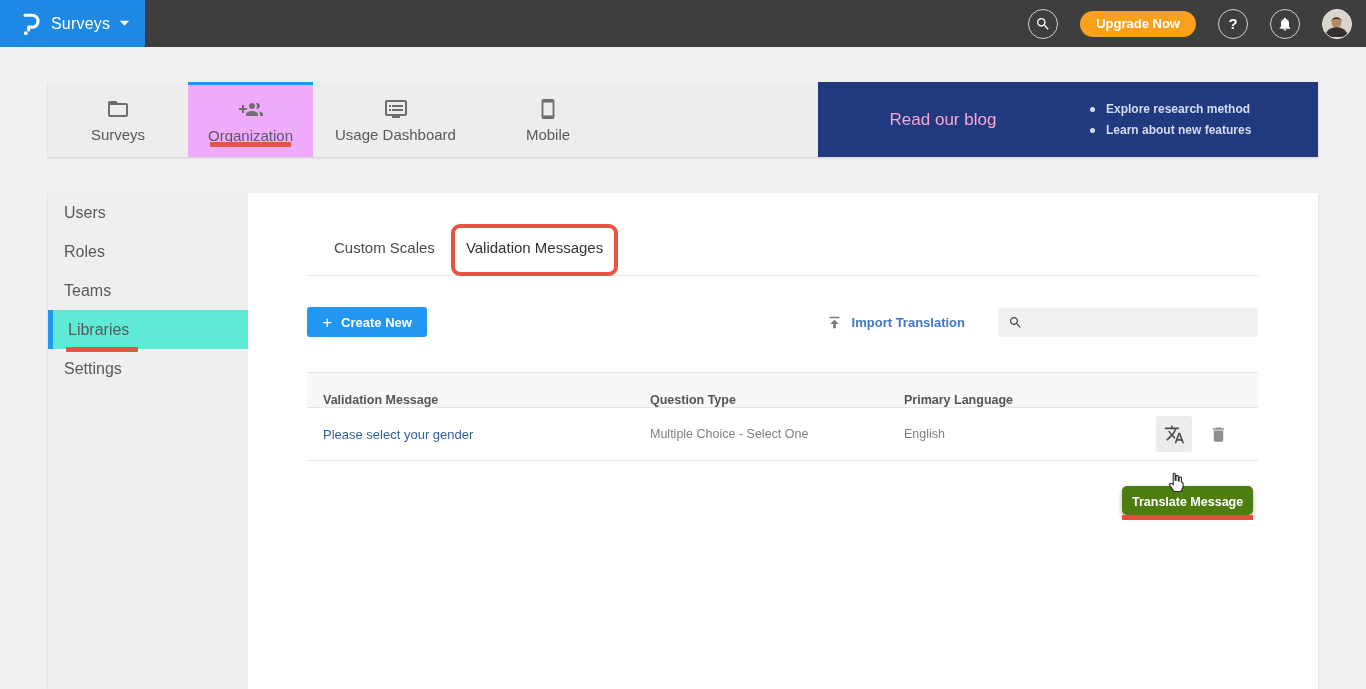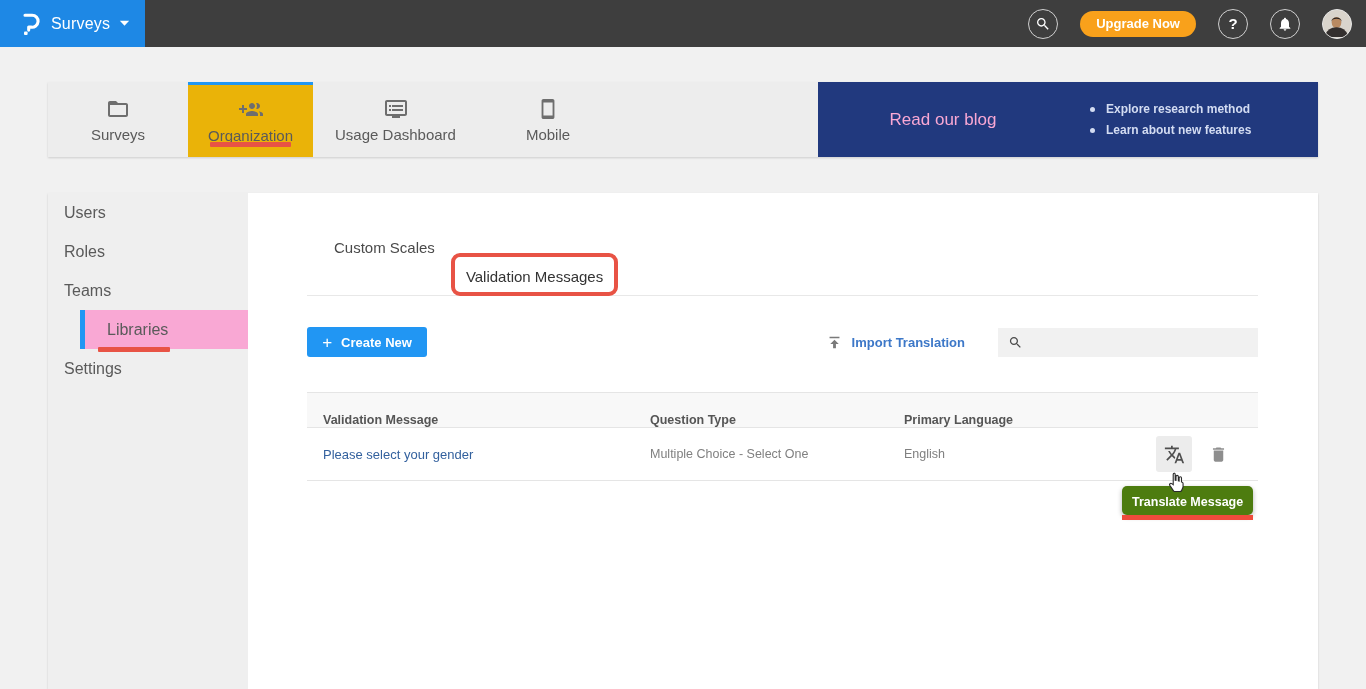--- a/index.html
+++ b/index.html
@@ -19,45 +19,45 @@
                  color:#fff; font-weight:bold; font-size:13px; cursor:pointer; font-family:inherit; }
   .avatar { width:30px; height:30px; border-radius:50%; border:1.5px solid #E8E8E8; overflow:hidden; cursor:pointer; background:#D9D4CC; }
 
   
   .navcard { position:absolute; left:48px; top:82px; width:1270px; height:75px; background:#EDEDED;
              box-shadow:0 1px 2px rgba(0,0,0,.15); display:flex; }
   .nav-tab { height:75px; display:flex; flex-direction:column; align-items:center; justify-content:center;
              gap:5px; color:#5A5A5A; font-size:15px; cursor:pointer; position:relative; }
   .nav-tab svg { color:#6E6E6E; }
   .nav-tab.w1{width:140px}.nav-tab.w2{width:125px}.nav-tab.w3{width:165px}.nav-tab.w4{width:140px}
-  .nav-tab.active { background:#eab308; border-top:3px solid #2196F3; padding-top:0; }
+  .nav-tab.active { background:#f0abfc; border-top:3px solid #2196F3; padding-top:0; }
   .ann-underline { position:absolute; height:5px; background:#E85345; border-radius:1px; pointer-events:none; }
   .nav-tab .ann-underline { left:22px; right:22px; bottom:10px; }
 
   .blog-banner { position:absolute; right:0; top:0; width:500px; height:75px; background:#21397E;
                  display:flex; align-items:center; cursor:pointer; }
   .banner-title { width:250px; text-align:center; color:#f9a8d4; font-size:17px; }
   .banner-bullets { list-style:none; padding-left:22px; }
   .banner-bullets li { color:#D3DCF2; font-size:12px; font-weight:bold; line-height:21px; position:relative; padding-left:16px; }
   .banner-bullets li::before { content:""; position:absolute; left:0; top:8px; width:5px; height:5px; border-radius:50%; background:#D3DCF2; }
 
   
   .maincard { position:absolute; left:48px; top:193px; width:1270px; height:496px; background:#fff;
               box-shadow:0 1px 2px rgba(0,0,0,.15); }
   .side-nav { position:absolute; left:0; top:0; width:200px; height:100%; background:#EFEFEF; }
   .side-item { height:39px; display:flex; align-items:center; padding-left:16px; font-size:16px;
                color:#5A5A5A; cursor:pointer; position:relative; }
-  .side-item.active { background:#f9a8d4; border-left:5px solid #2196F3; padding-left:22px;margin-left:32px; }
+  .side-item.active { background:#5eead4; border-left:5px solid #2196F3; padding-left:15px; }
   .side-item .ann-underline { left:13px; width:72px; bottom:-3px; }
 
   .content { position:absolute; left:200px; top:0; width:1070px; height:100%; padding:0 60px 0 59px; }
 
   .ctabs { margin-top:38px; display:flex; gap:27px; padding-left:25px; border-bottom:1px solid #E8E8E8; }
   .ctab { font-size:15px; color:#4A4A4A; padding:8px 2px 10px; cursor:pointer; position:relative; }
-  .ctab.active { color:#333; border-bottom:3px solid #2196F3; padding-bottom:7px;margin-top:29px; }
+  .ctab.active { color:#333; border-bottom:3px solid #2196F3; padding-bottom:16px; }
   .ann-box { position:absolute; left:-13px; right:-13px; top:-7px; bottom:-4px; border:4px solid #E85345;
              border-radius:9px; pointer-events:none; }
 
   .toolbar { margin-top:31px; display:flex; align-items:center; }
   .create-btn { width:120px; height:30px; background:#2196F3; color:#fff; border:none; border-radius:3px;
                 font-size:13px; font-weight:bold; display:flex; align-items:center; justify-content:center;
                 gap:9px; cursor:pointer; font-family:inherit; }
   .create-btn .plus { font-size:17px; font-weight:normal; line-height:1; }
   .import-link { margin-left:auto; display:flex; align-items:center; gap:9px; cursor:pointer; }
   .import-link span { color:#3D78C8; font-size:13px; font-weight:bold; }

